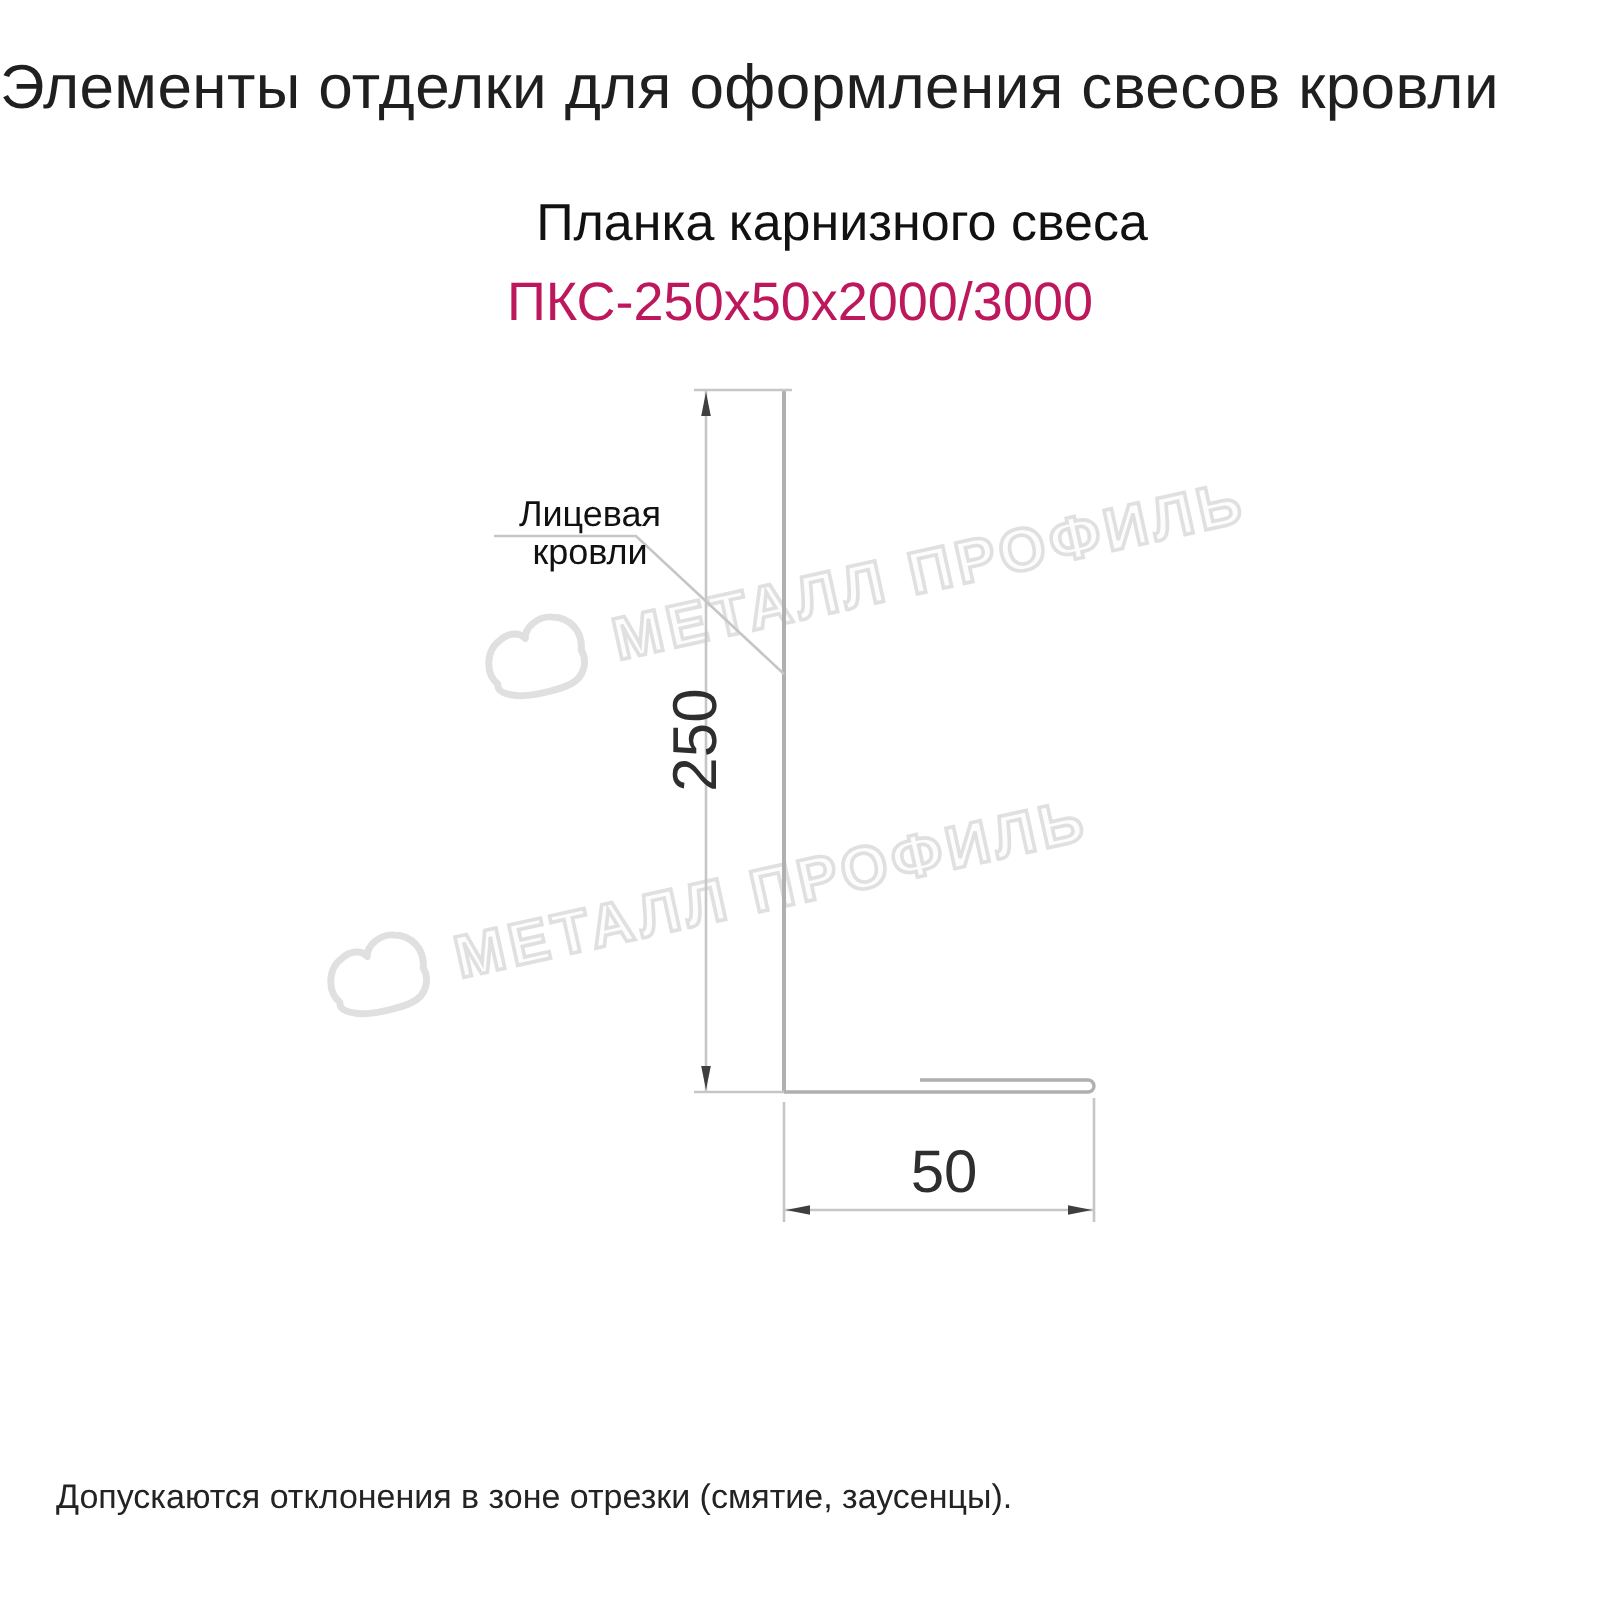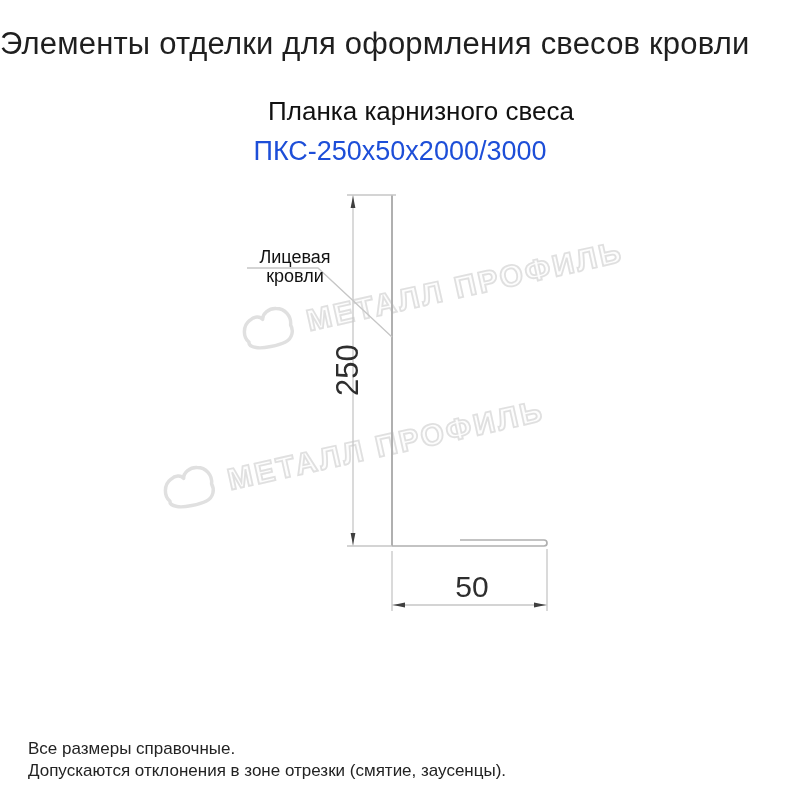--- a/index.html
+++ b/index.html
@@ -32,21 +32,21 @@
     text-align:center;
     font-size:26px;
     color:#111;
     white-space:nowrap;
     padding-left:42px;
   }
   .product-code{
     left:0;right:0;top:136px;
     text-align:center;
     font-size:27px;
-    color:#1d4ed8;
+    color:#be185d;
     white-space:nowrap;
   }
 
   
   .watermark{
     display:flex;
     align-items:center;
     gap:9px;
     transform:rotate(-12.5deg);
     pointer-events:none;
@@ -161,15 +161,14 @@
 
 <div class="abs dim-label dim-250">250</div>
 <div class="abs dim-label dim-50">50</div>
 
 <div class="abs face-label">
   <div>Лицевая</div>
   <div>кровли</div>
 </div>
 
 <div class="abs footnotes">
-  <div>Все размеры справочные.</div>
   <div>Допускаются отклонения в зоне отрезки (смятие, заусенцы).</div>
 </div>
 
 </body></html>

